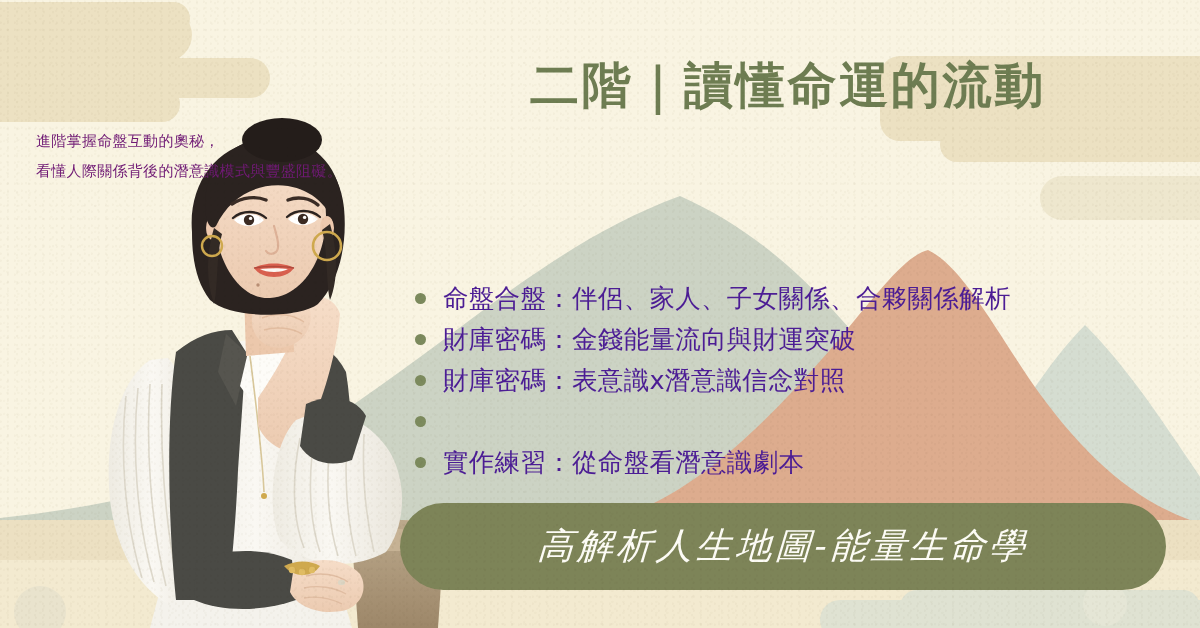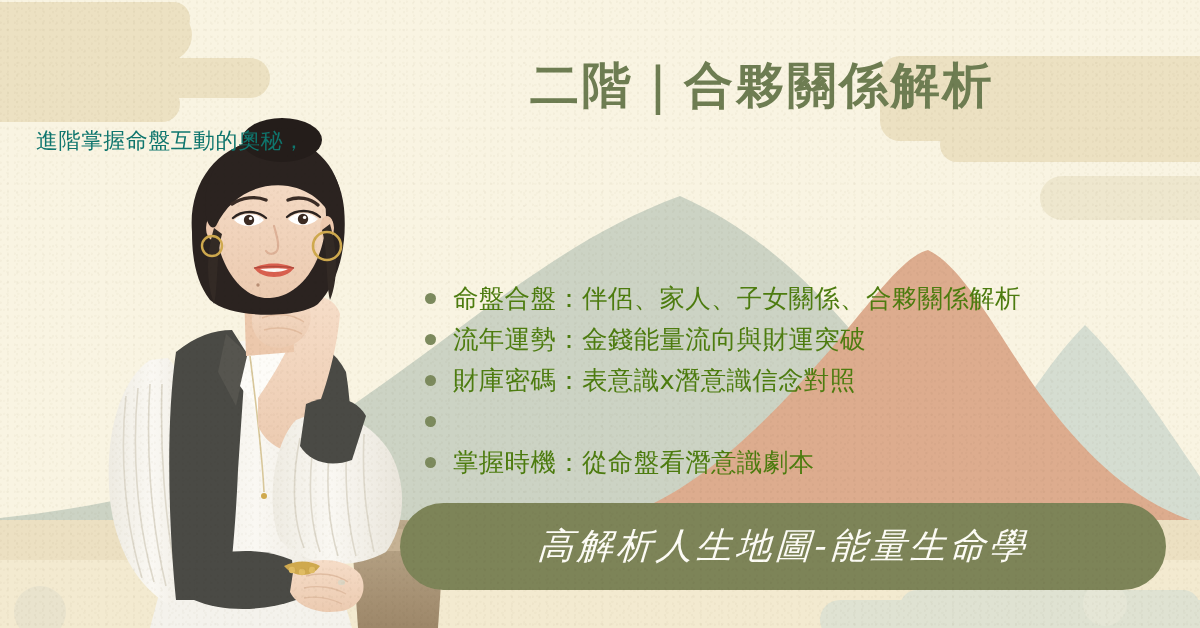--- a/index.html
+++ b/index.html
@@ -42,29 +42,29 @@
     display:flex;align-items:center;
     font-family:"DejaVu Serif","Liberation Serif",serif;
     font-size:49px;font-weight:700;letter-spacing:.055em;
     color:#6e7d52;white-space:nowrap;
   }
 
   
   .subtitle{
     position:absolute;left:36px;top:126px;
     font-family:"DejaVu Sans","Liberation Sans",sans-serif;
-    font-size:22px;line-height:30px;color:#0f766e;letter-spacing:.02em;
+    font-size:15px;line-height:30px;color:#701a75;letter-spacing:.02em;
   }
   .subtitle div{white-space:nowrap}
 
   
   .bullets{
-    position:absolute;left:425px;top:278px;
+    position:absolute;left:415px;top:278px;
     font-family:"DejaVu Sans","Liberation Sans",sans-serif;
-    color:#4d7c0f;
+    color:#4c1d95;
   }
   .bul{
     display:flex;align-items:center;height:41px;white-space:nowrap;
   }
   .bul .dot{
     width:11px;height:11px;border-radius:50%;
     background:#7c8a5d;flex:0 0 11px;margin-right:17px;
   }
   .bul .txt{font-size:25.5px;letter-spacing:.012em;line-height:1}
 
@@ -298,44 +298,45 @@
   </div>
 
   <div class="layer l-banner">
     <div class="banner">
       <div class="banner-label">高解析人生地圖-能量生命學</div>
     </div>
   </div>
 
   <div class="layer l-text">
 
-    <div class="title">二階｜合夥關係解析</div>
+    <div class="title">二階｜讀懂命運的流動</div>
 
     <div class="subtitle">
       <div>進階掌握命盤互動的奧秘，</div>
+      <div>看懂人際關係背後的潛意識模式與豐盛阻礙。</div>
     </div>
 
     <div class="bullets">
       <div class="bul">
         <span class="dot"></span>
         <span class="txt">命盤合盤：伴侶、家人、子女關係、合夥關係解析</span>
       </div>
       <div class="bul">
         <span class="dot"></span>
-        <span class="txt">流年運勢：金錢能量流向與財運突破</span>
+        <span class="txt">財庫密碼：金錢能量流向與財運突破</span>
       </div>
       <div class="bul">
         <span class="dot"></span>
         <span class="txt">財庫密碼：表意識x潛意識信念對照</span>
       </div>
       <div class="bul">
         <span class="dot"></span>
       </div>
       <div class="bul">
         <span class="dot"></span>
-        <span class="txt">掌握時機：從命盤看潛意識劇本</span>
+        <span class="txt">實作練習：從命盤看潛意識劇本</span>
       </div>
     </div>
 
   </div>
 
   <div class="grain"></div>
 </div>
 
 </body></html>

